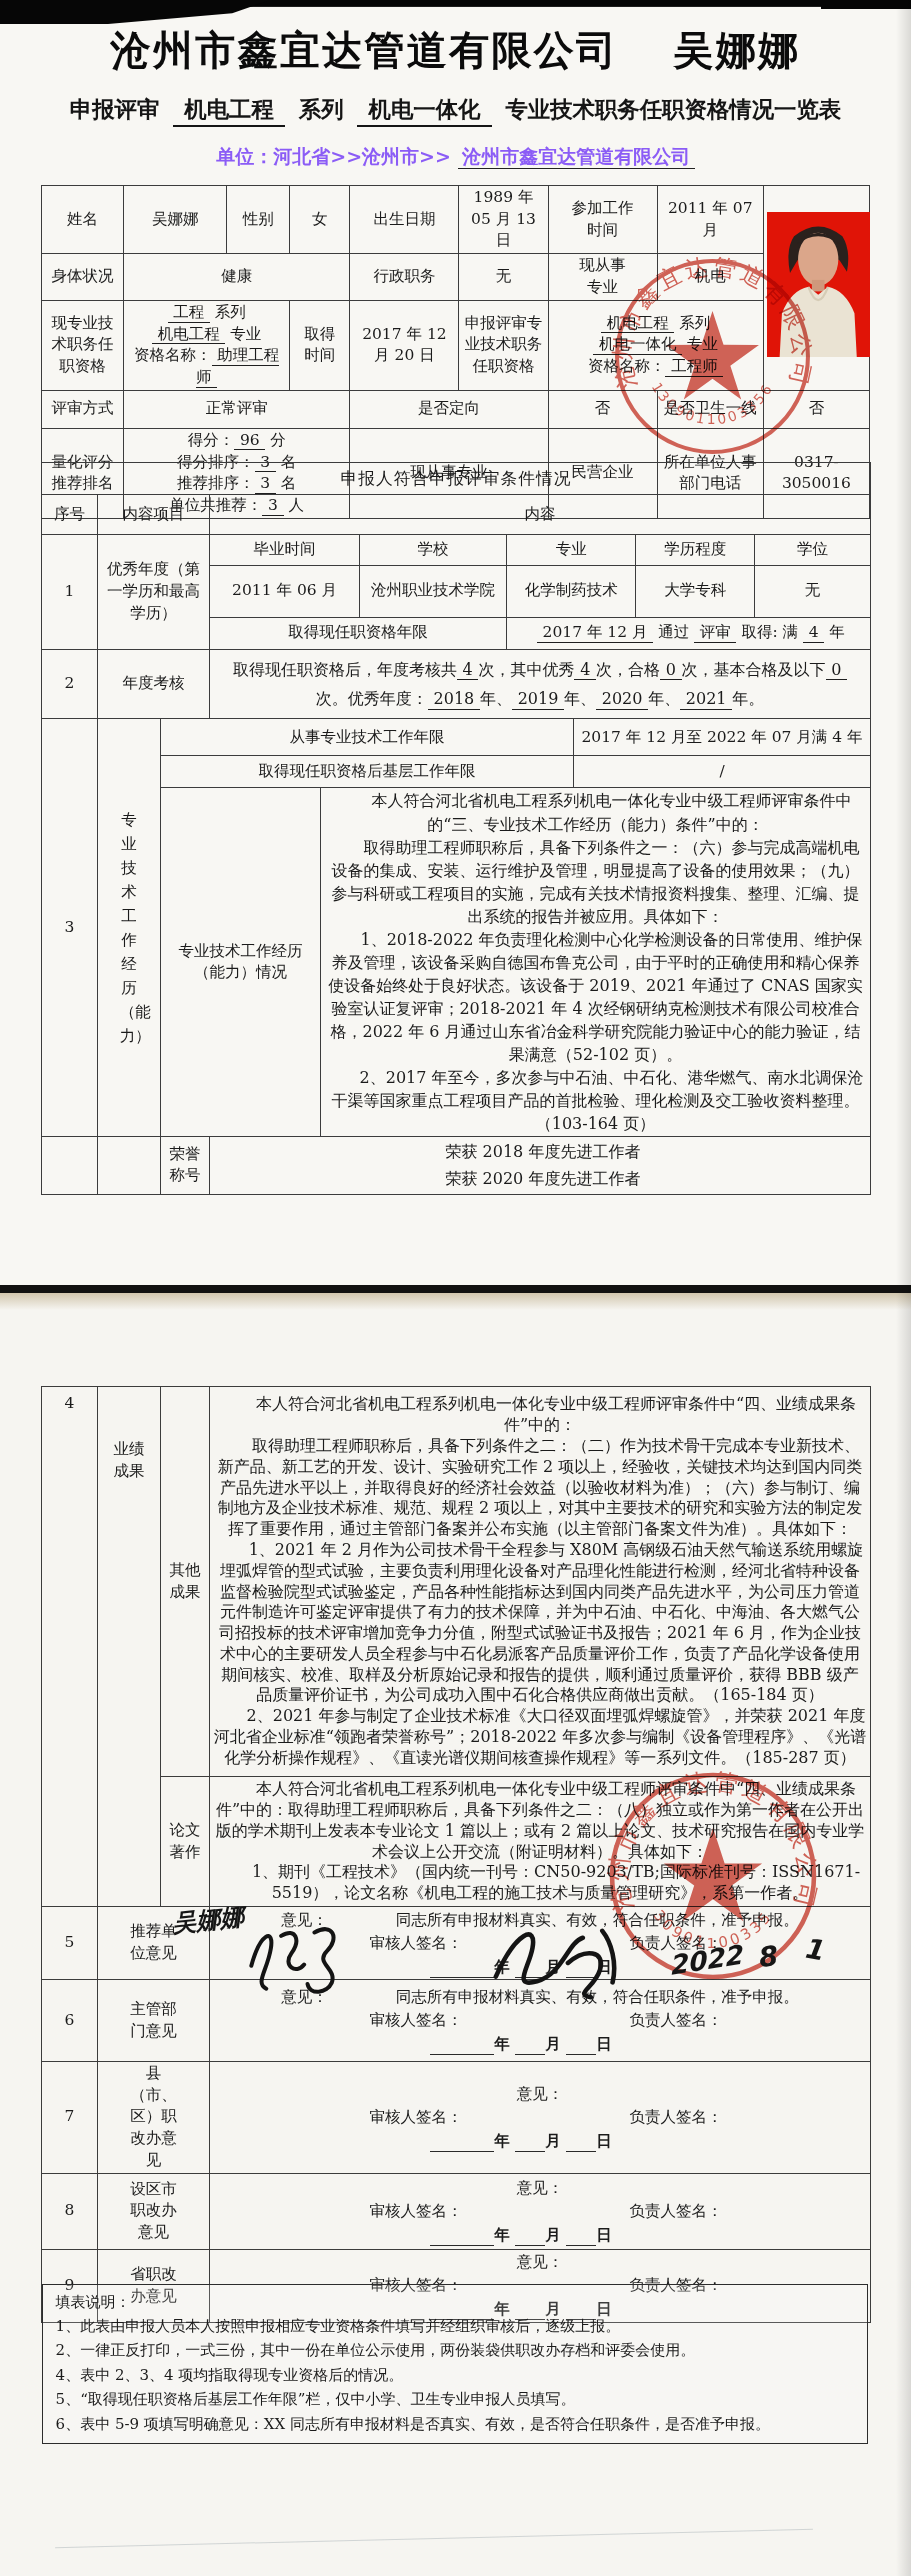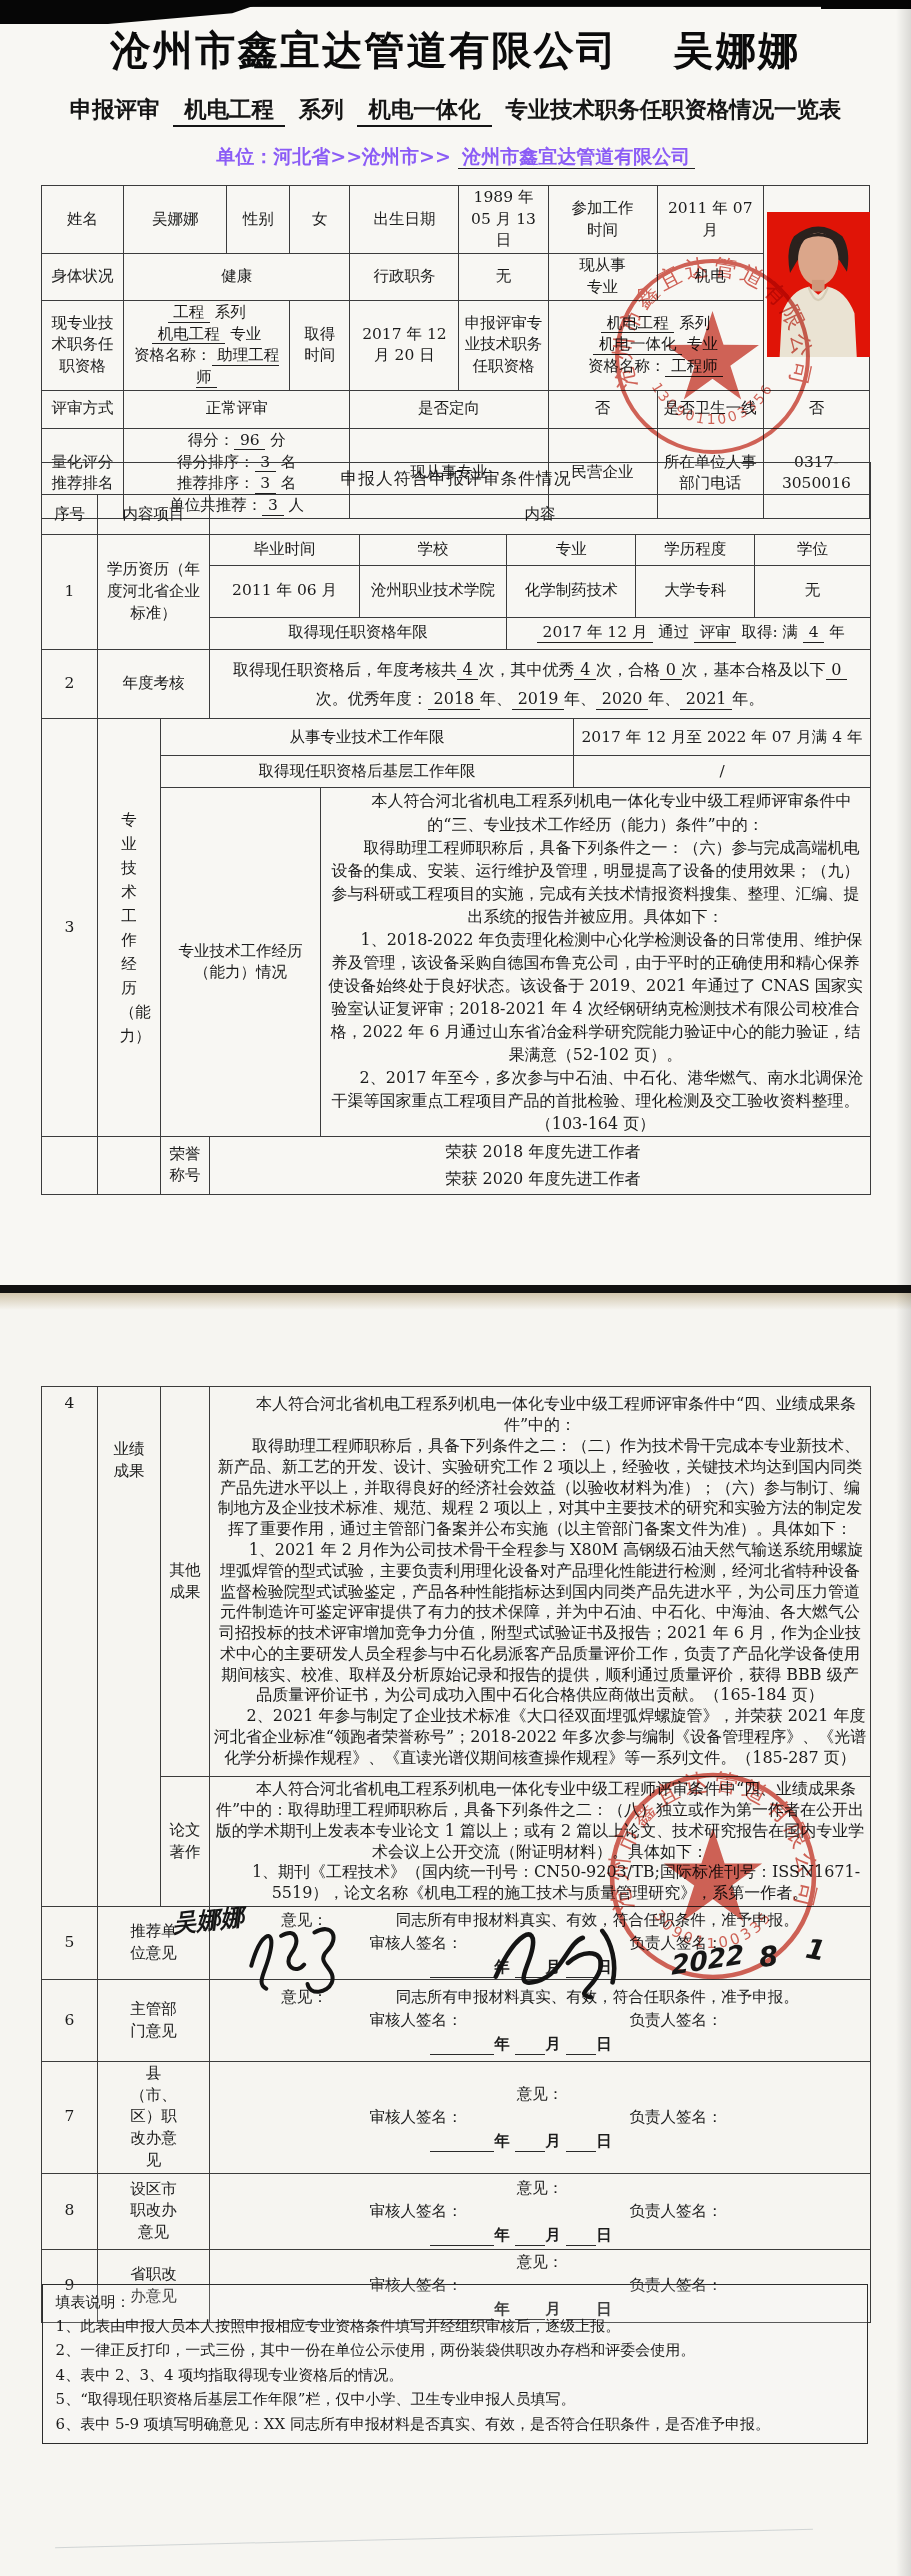--- a/index.html
+++ b/index.html
@@ -209,21 +209,21 @@
       <td colspan="6">申报人符合申报评审条件情况</td>
     </tr>
     <tr style="height:40px">
       <td>序号</td>
       <td colspan="2">内容项目</td>
       <td colspan="3">内容</td>
     </tr>
     <tr style="height:115px">
       <td>1</td>
       <td colspan="2">
-            <div class="narrow" style="width:101px">学历资历（年度河北省企业标准）</div>
+            <div class="narrow" style="width:101px">优秀年度（第一学历和最高学历）</div>
           </td>
       <td colspan="3" style="padding:0; vertical-align:top">
         <table class="itable">
           <colgroup>
                 <col style="width:149px">
                 <col style="width:146px">
                 <col style="width:129px">
                 <col style="width:118px">
                 <col style="width:115px">
               </colgroup>

